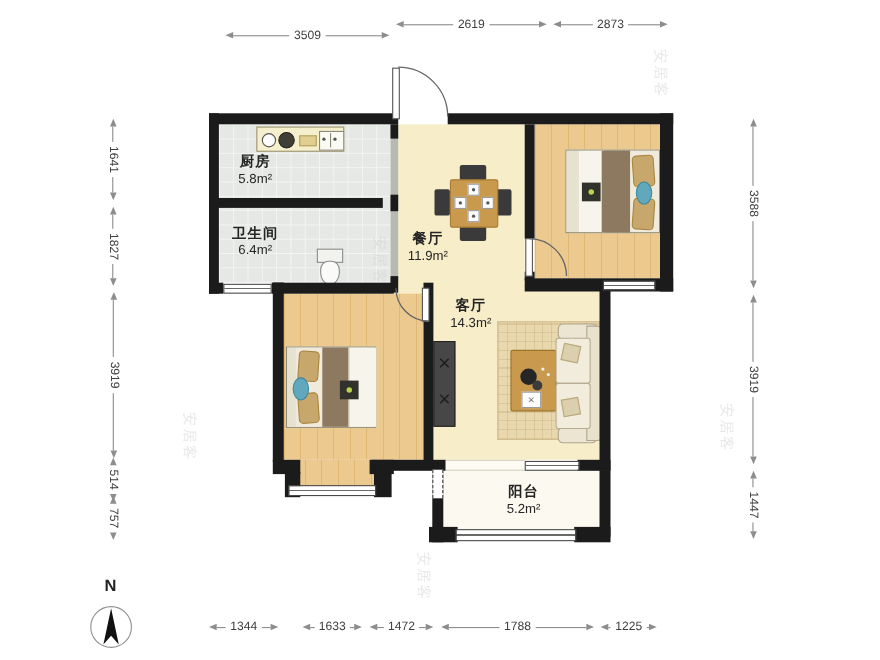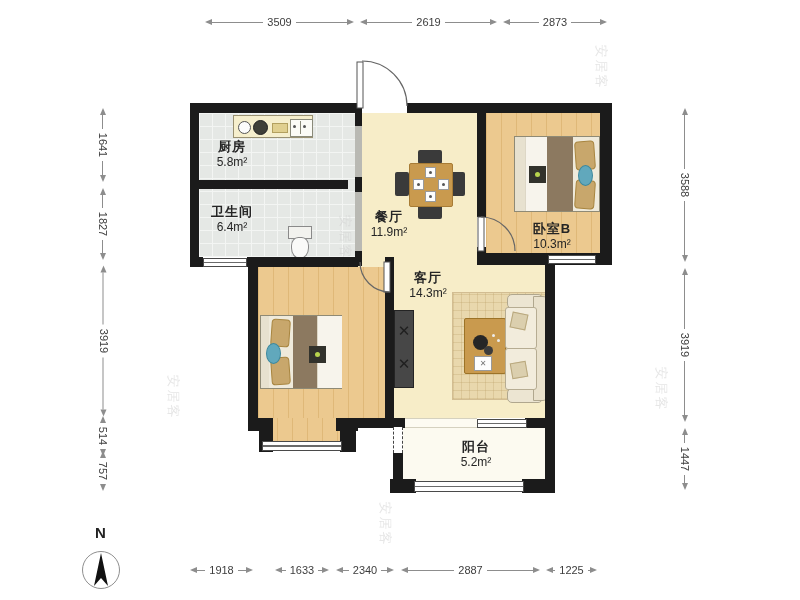--- a/index.html
+++ b/index.html
@@ -203,34 +203,30 @@
     <div class="ar">5.8m²</div>
   </div>
   <div class="room-label" style="left:192px;top:205px;width:80px;">
     <div class="nm">卫生间</div>
     <div class="ar">6.4m²</div>
   </div>
   <div class="room-label" style="left:349px;top:210px;width:80px;">
     <div class="nm">餐厅</div>
     <div class="ar">11.9m²</div>
   </div>
-  <div class="room-label" style="left:512px;top:222px;width:80px;">
-    <div class="nm">卧室B</div>
-    <div class="ar">10.3m²</div>
-  </div>
   <div class="room-label" style="left:388px;top:271px;width:80px;">
     <div class="nm">客厅</div>
     <div class="ar">14.3m²</div>
   </div>
   <div class="room-label" style="left:436px;top:440px;width:80px;">
     <div class="nm">阳台</div>
     <div class="ar">5.2m²</div>
   </div>
 
-  <div class="dim" style="left:202px;top:15px;width:155px;">
+  <div class="dim" style="left:202px;top:25px;width:155px;">
       <span class="a-l"></span>
       <span class="ln"></span>
       <span class="lb">3509</span>
       <span class="ln"></span>
       <span class="a-r"></span>
     </div>
   <div class="dim" style="left:357px;top:15px;width:143px;">
       <span class="a-l"></span>
       <span class="ln"></span>
       <span class="lb">2619</span>
@@ -295,42 +291,42 @@
       <span class="a-l"></span>
       <span class="ln"></span>
       <span class="lb">1447</span>
       <span class="ln"></span>
       <span class="a-r"></span>
     </div>
 
   <div class="dim" style="left:187px;top:563px;width:69px;">
       <span class="a-l"></span>
       <span class="ln"></span>
-      <span class="lb">1918</span>
+      <span class="lb">1344</span>
       <span class="ln"></span>
       <span class="a-r"></span>
     </div>
   <div class="dim" style="left:272px;top:563px;width:60px;justify-content:flex-end;">
       <span class="a-l"></span>
       <span class="ln"></span>
       <span class="lb">1633</span>
       <span class="ln"></span>
       <span class="a-r"></span>
     </div>
   <div class="dim" style="left:333px;top:563px;width:64px;">
       <span class="a-l"></span>
       <span class="ln"></span>
-      <span class="lb">2340</span>
+      <span class="lb">1472</span>
       <span class="ln"></span>
       <span class="a-r"></span>
     </div>
   <div class="dim" style="left:398px;top:563px;width:145px;">
       <span class="a-l"></span>
       <span class="ln"></span>
-      <span class="lb">2887</span>
+      <span class="lb">1788</span>
       <span class="ln"></span>
       <span class="a-r"></span>
     </div>
   <div class="dim" style="left:545px;top:563px;width:53px;">
       <span class="a-l"></span>
       <span class="ln"></span>
       <span class="lb">1225</span>
       <span class="ln"></span>
       <span class="a-r"></span>
     </div>

